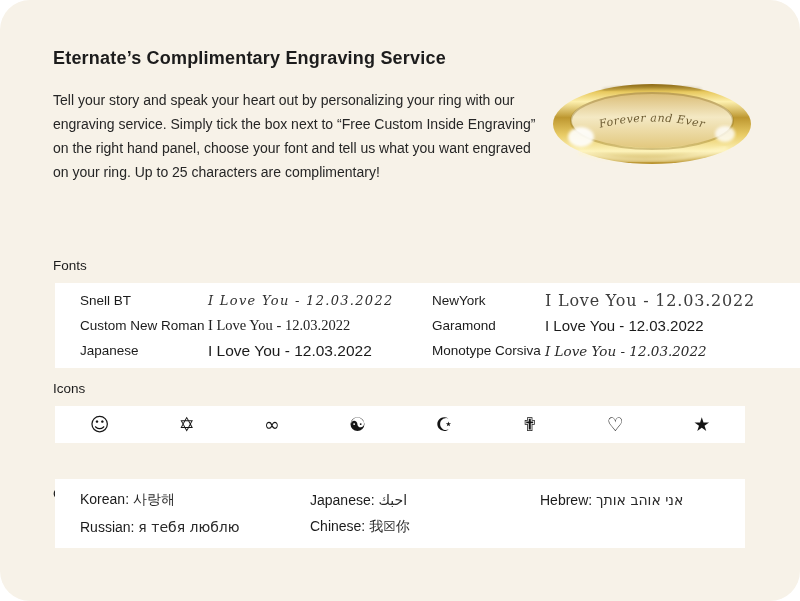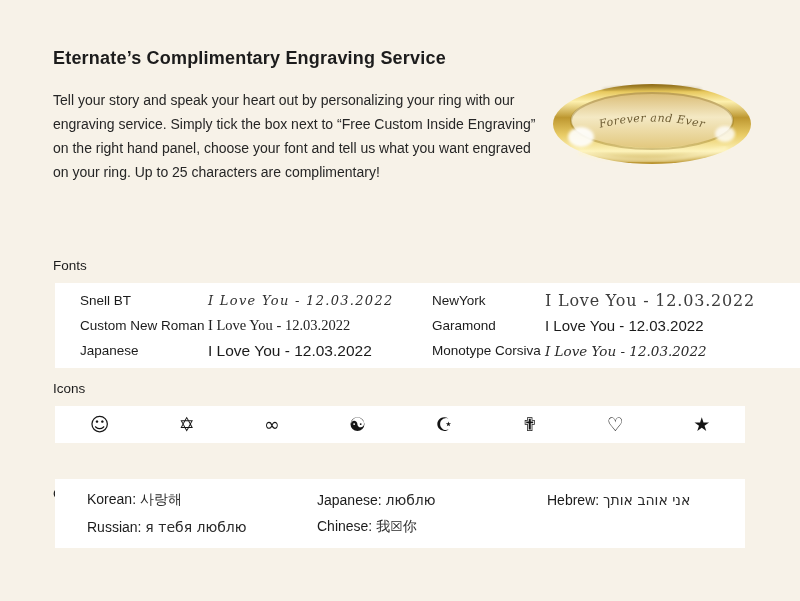--- a/index.html
+++ b/index.html
@@ -5,20 +5,21 @@
   * { margin:0; padding:0; box-sizing:border-box; }
   html,body { width:800px; }
   body { font-family:"Liberation Sans", sans-serif; }
 
   .page {
     position:relative;
     width:800px; height:601px;
     background:#f7f2e8;
     color:#1f1f1f;
     overflow:hidden;
+    border-radius:30px;
   }
 
   .page-title {
     position:absolute; left:53px; top:48px;
     font-size:18px; font-weight:600; letter-spacing:0.2px; color:#1c1c1c;
   }
 
   .intro-paragraph {
     position:absolute; left:53px; top:88px; width:494px;
     font-size:14px; line-height:24px; color:#262626;
@@ -63,21 +64,21 @@
     font-family:"DejaVu Sans", sans-serif;
     font-size:19px; line-height:1; color:#141414;
   }
 
   .alphabets-box {
     left:55px; top:479px; width:690px; height:69px;
     display:grid;
     grid-template-columns:230px 230px 1fr;
     grid-template-rows:1fr 1fr;
     align-items:center;
-    padding:8px 10px 8px 32px;
+    padding:8px 10px 8px 25px;
   }
   .alphabet-item { font-size:14px; white-space:nowrap; }
   .alphabet-language { color:#1b1b1b; }
   .alphabet-text { font-family:"DejaVu Sans", sans-serif; color:#2a2a2a; }
 </style>
 </head>
 <body>
 
 <div class="page">
 
@@ -155,21 +156,21 @@
 
   <div class="section-label label-alphabets">Other Available Alphabets</div>
 
   <div class="panel alphabets-box">
     <div class="alphabet-item">
       <span class="alphabet-language">Korean:</span>
       <span class="alphabet-text">사랑해</span>
     </div>
     <div class="alphabet-item">
       <span class="alphabet-language">Japanese:</span>
-      <span class="alphabet-text">люблю</span>
+      <span class="alphabet-text">احبك</span>
     </div>
     <div class="alphabet-item">
       <span class="alphabet-language">Hebrew:</span>
       <span class="alphabet-text">אני אוהב אותך</span>
     </div>
     <div class="alphabet-item">
       <span class="alphabet-language">Russian:</span>
       <span class="alphabet-text">я тебя люблю</span>
     </div>
     <div class="alphabet-item">

